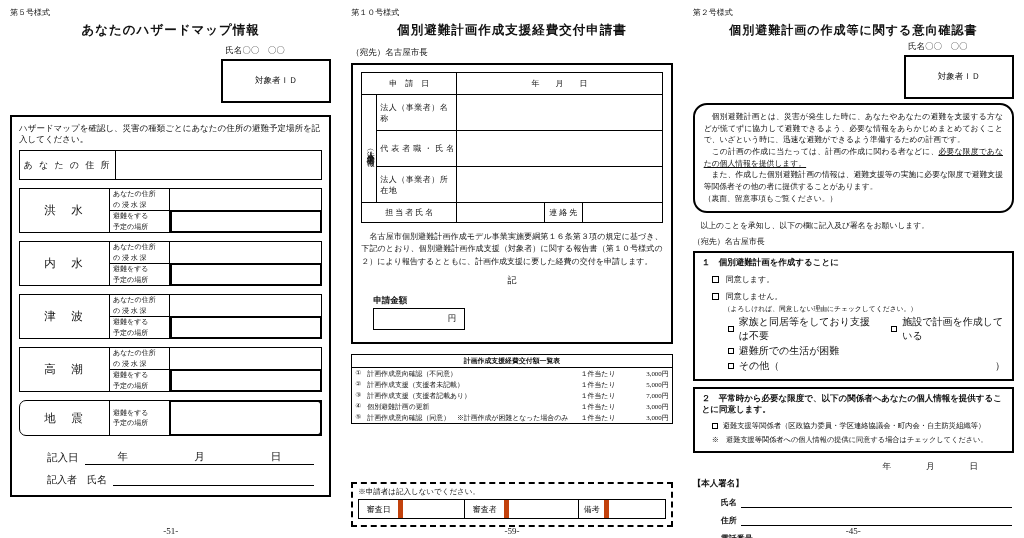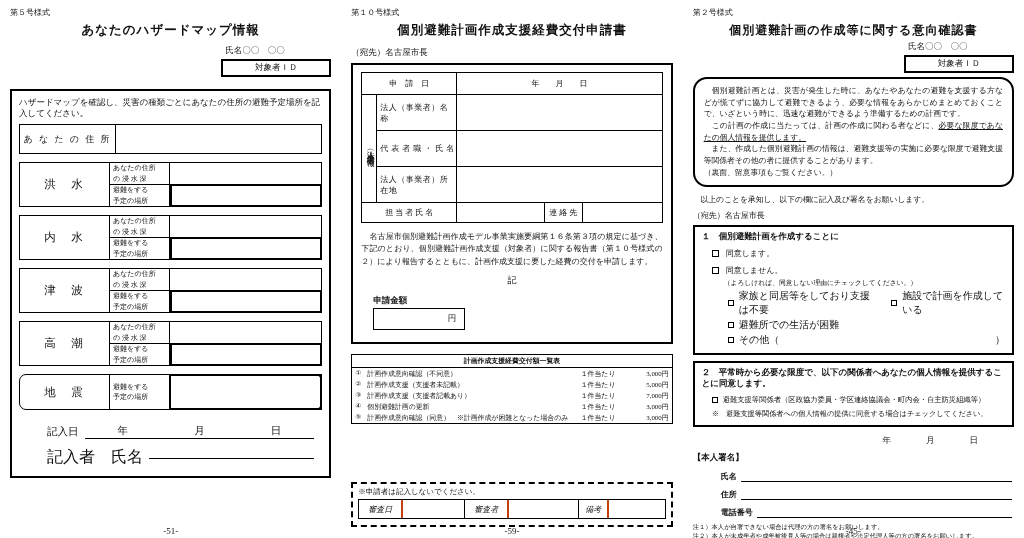--- a/index.html
+++ b/index.html
@@ -9,21 +9,21 @@
     font-family:"Liberation Serif","DejaVu Serif",serif;
     color:#111; font-size:9px;
   }
   .sheet { display:flex; width:1024px; height:538px; }
   .page { width:341.33px; height:538px; position:relative; padding:7px 10px 2px 10px; background:#fff; }
   .form-no { font-size:8px; }
   .page-title { text-align:center; font-weight:bold; font-size:12.5px; letter-spacing:1px;
     font-family:"Liberation Sans","DejaVu Sans",sans-serif; margin-top:4px; }
   .hdr-right { width:110px; margin-left:auto; margin-top:6px; }
   .hdr-name { font-size:8.5px; text-align:left; padding-left:4px; }
-  .id-box { border:2px solid #000; text-align:center; font-size:8.5px; padding:1px 0; margin-top:2px; }
+  .id-box { border:2px solid #000; text-align:center; font-size:8.5px; padding:14px 0; margin-top:2px; }
   .pageno { position:absolute; bottom:2px; left:0; right:0; text-align:center; font-size:9px; }
 
   
   .big-box { border:2px solid #000; margin-top:12px; padding:6px 7px; }
   .instr { font-size:8.5px; line-height:1.3; }
   .addr-tbl { display:flex; border:1px solid #000; margin-top:5px; height:30px; }
   .addr-lab { width:96px; border-right:1px solid #000; display:flex; align-items:center; justify-content:center;
       font-size:9px; letter-spacing:2px; }
   .addr-val { flex:1; }
   .hz { display:flex; border:1px solid #000; margin-top:8px; }
@@ -34,21 +34,21 @@
   .hz-row + .hz-row { border-top:1px solid #000; }
   .hz-sub { width:60px; border-right:1px solid #000; font-size:7px; line-height:1.5; display:flex;
       flex-direction:column; justify-content:center; padding-left:3px; }
   .hz-val { flex:1; }
   .hz-depth { height:27px; }
   .hz-place { height:33px; }
   .hz-place .hz-val { border:2px solid #000; margin:-1px -1px -1px 0; }
   .hz-single .hz-val { border:2px solid #000; margin:-1px; border-left:2px solid #000; }
   .date-row { display:flex; margin:14px 8px 0 28px; font-size:10.5px; align-items:flex-end; }
   .date-line { flex:1; border-bottom:1px solid #000; display:flex; justify-content:space-around; margin-left:6px; }
-  .writer-row { display:flex; margin:8px 8px 2px 28px; font-size:16px; align-items:flex-start; }
+  .writer-row { display:flex; margin:8px 8px 2px 28px; font-size:10px; align-items:center; }
   .u-line { flex:1; border-bottom:1px solid #000; height:12px; margin-left:6px; }
 
   
   .recipient { font-size:8.5px; margin-top:8px; }
   .m-box { border:2px solid #000; margin-top:4px; padding:7px 8px 12px 8px; }
   table.app { border-collapse:collapse; width:100%; }
   table.app td { border:1px solid #000; font-size:8px; vertical-align:middle; }
   .td-c { text-align:center; }
   .td-vert { writing-mode:vertical-rl; text-orientation:upright; font-size:7px; width:15px;
       text-align:center; letter-spacing:1px; padding:2px 0; }
@@ -67,21 +67,21 @@
   .fee-title { text-align:center; font-weight:bold; border-bottom:1px solid #000; padding:1px 0;
       font-family:"Liberation Sans","DejaVu Sans",sans-serif; }
   .fee-row { display:flex; padding:0.5px 3px; }
   .fee-item { flex:1; white-space:nowrap; overflow:hidden; }
   .fee-unit { width:46px; }
   .fee-amt { width:42px; text-align:right; }
   .dash-box { border:2px dashed #000; margin-top:58px; padding:3px 5px 6px 5px; }
   .dash-note { font-size:7.5px; }
   .rev-tbl { display:flex; border:1px solid #000; margin-top:2px; height:20px; font-size:8px; }
   .rev-tbl > div { display:flex; align-items:center; justify-content:center; }
-  .rev-lab { border-right:2px solid #c2410c;font-style:italic; }
+  .rev-lab { border-right:5px solid #c2410c; }
   .rev-val { border-right:1px solid #000; }
 
   
   .r-title { font-size:12px; }
   .round-box { border:2px solid #000; border-radius:14px; margin-top:4px; padding:6px 9px;
       font-size:7.8px; line-height:1.5; text-align:justify; }
   .ul { text-decoration:underline; }
   .agree-note { font-size:7.8px; margin-top:7px; }
   .r-recip { font-size:8px; margin-top:5px; }
   .sec-box { border:2px solid #000; margin-top:4px; padding:4px 7px 6px 7px; }

